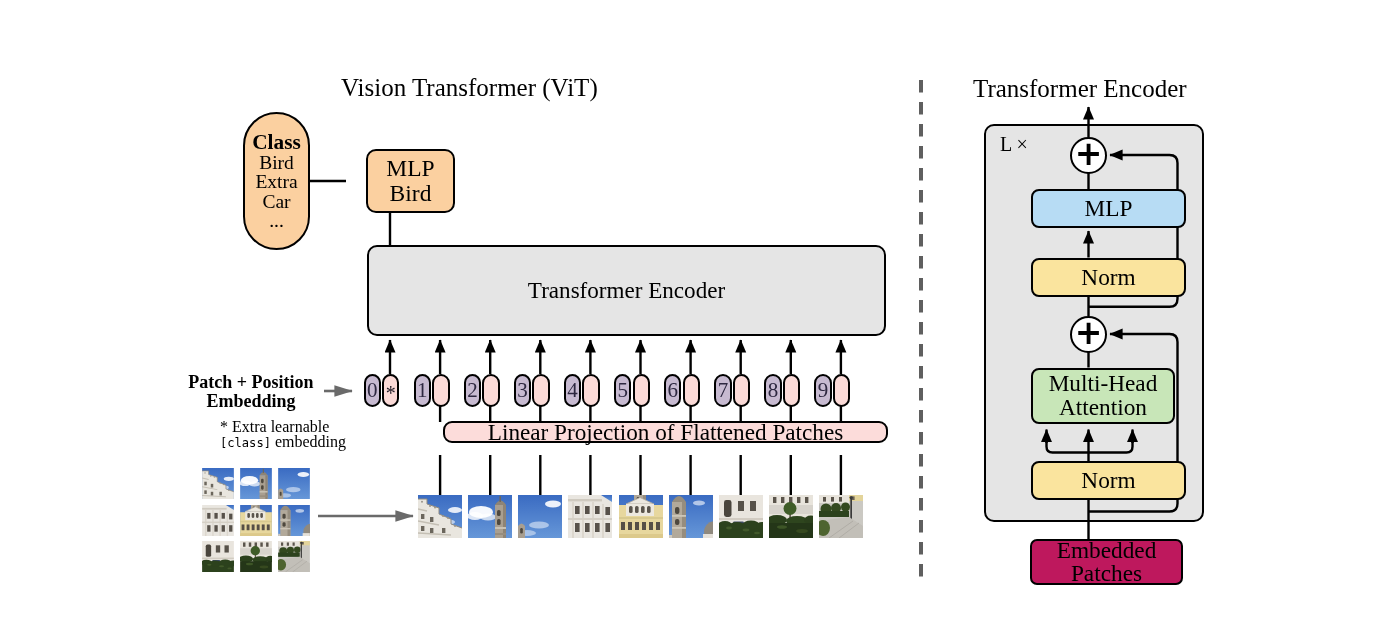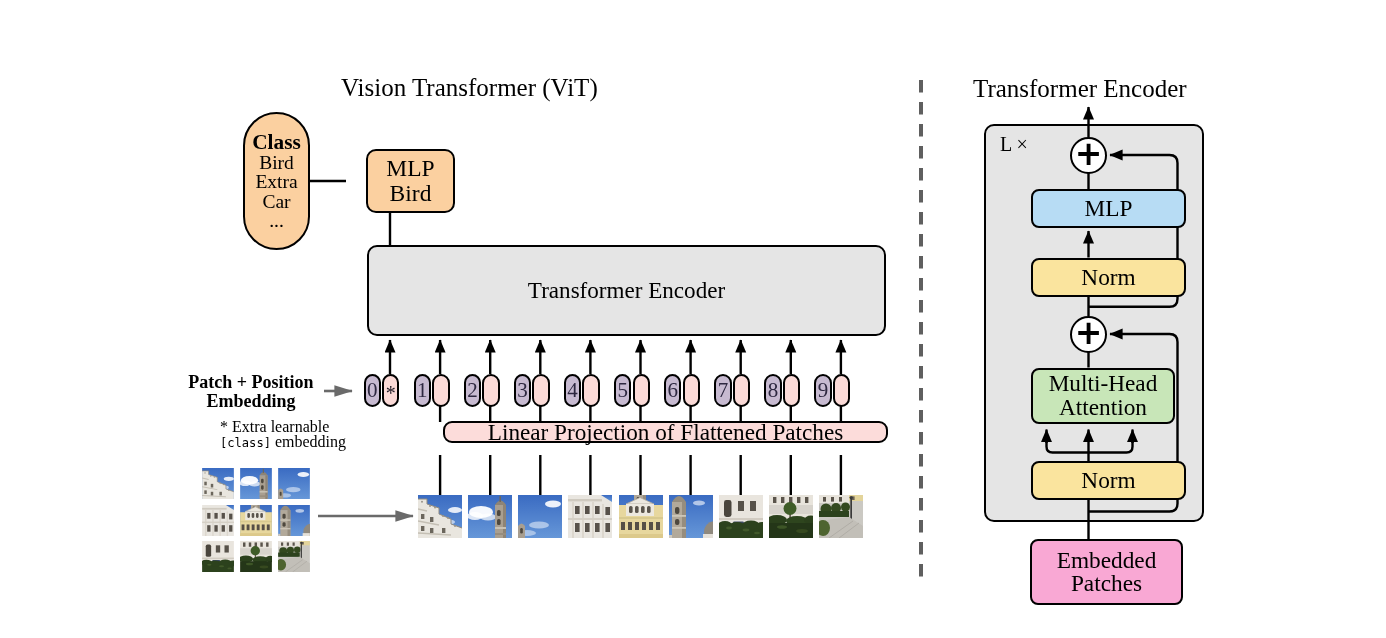--- a/index.html
+++ b/index.html
@@ -447,21 +447,21 @@
   <div class="box rp-box" style="left:1011px;top:258px;width:155px;height:38.5px;background:#fae49e;">
     <div>Norm</div>
   </div>
   <div class="box rp-box" style="left:1011px;top:367.5px;width:144px;height:56.5px;background:#c8e6b8;font-size:23.3px;">
     <div>Multi-Head</div>
     <div>Attention</div>
   </div>
   <div class="box rp-box" style="left:1011px;top:461px;width:155px;height:39px;background:#fae49e;">
     <div>Norm</div>
   </div>
-  <div class="box rp-box" style="left:1010px;top:539px;width:153px;height:66px;background:#f9a8d4;font-size:23.3px;">
+  <div class="box rp-box" style="left:1010px;top:539px;width:153px;height:46px;background:#be185d;font-size:23.3px;border-radius:7px;">
     <div>Embedded</div>
     <div>Patches</div>
   </div>
 
   <div class="plus-circle" style="left:1070px;top:136.5px;">
       <span>+</span>
     </div>
   <div class="plus-circle" style="left:1070px;top:315.5px;">
       <span>+</span>
     </div>

